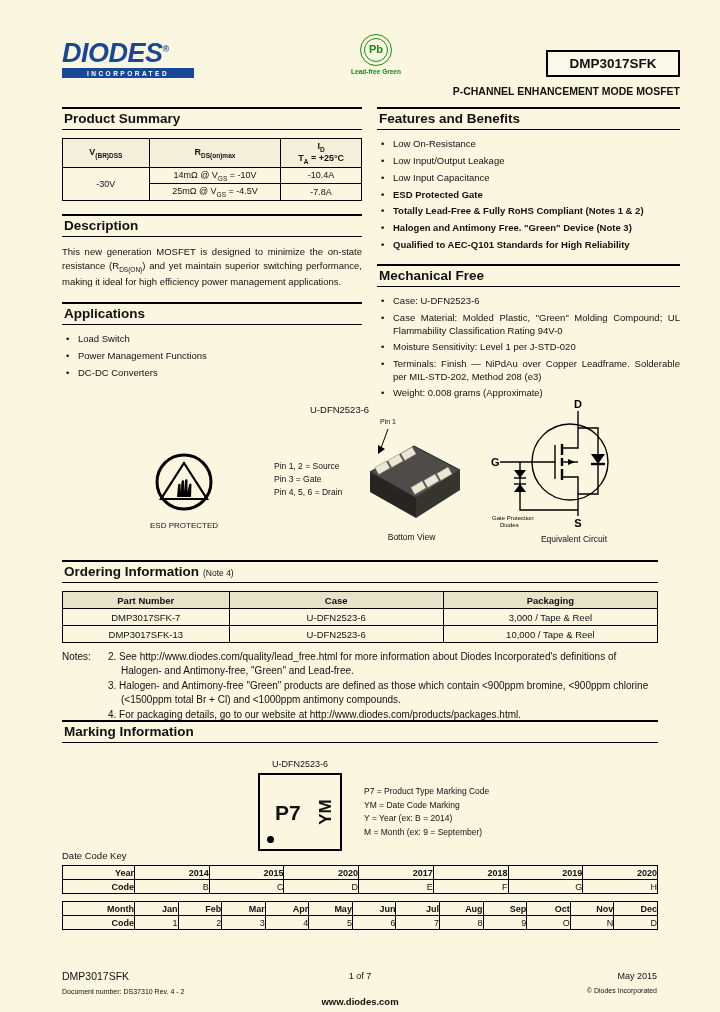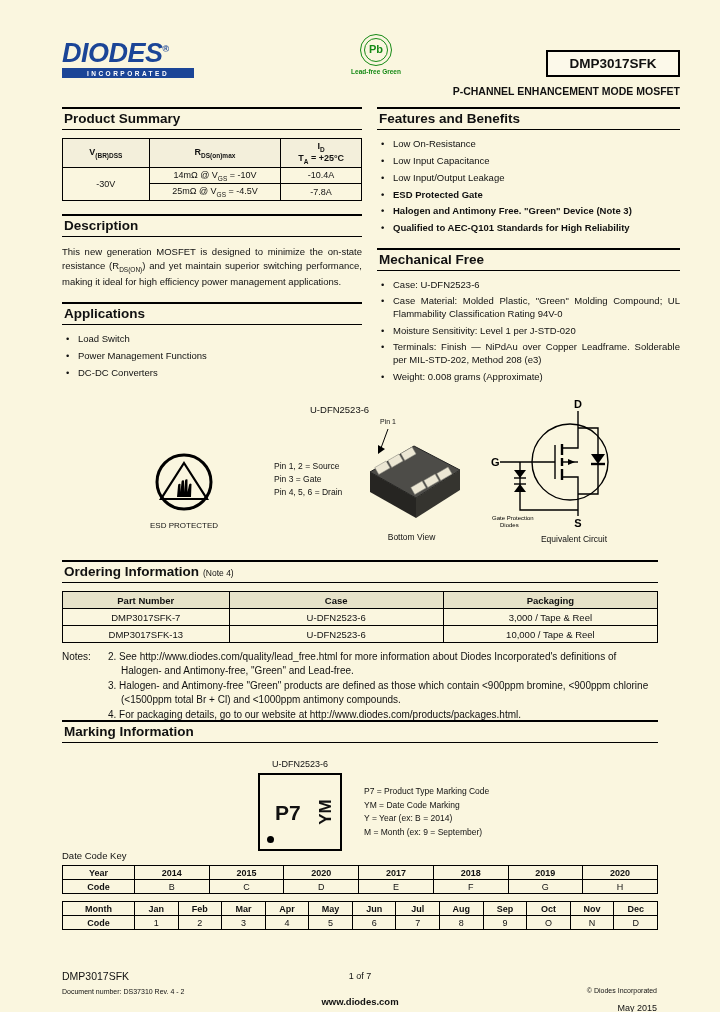--- a/index.html
+++ b/index.html
@@ -81,32 +81,32 @@
   .mark-pkg-name { left:196px; top:8px; width:84px; text-align:center; font-size:9px; }
   .mark-box { left:196px; top:22px; width:84px; height:78px; border:2px solid #000; }
   .p7 { position:absolute; left:15px; top:26px; font-size:21px; font-weight:600; }
   .ym { position:absolute; right:2px; top:50%; transform:translate(0,-50%) rotate(-90deg); font-size:17px; font-weight:600; }
   .pin-dot { position:absolute; left:7px; bottom:6px; width:7px; height:7px; border-radius:50%; background:#000; }
   .mark-legend { left:302px; top:34px; font-size:8.5px; line-height:1.6; }
 
   
   .datecode { left:62px; top:850px; width:596px; }
   .dc-title { font-size:9.5px; margin-bottom:4px; }
-  .dc-table { width:100%; border-collapse:collapse; font-size:9px; text-align:center; table-layout:fixed;border-radius:12px; }
+  .dc-table { width:100%; border-collapse:collapse; font-size:9px; text-align:right; table-layout:fixed;border-radius:12px; }
   .dc-table td { border:1px solid #000; padding:1.5px 0; }
   .dc-head td { font-weight:bold; }
   .dc-label { font-weight:bold; }
   .dc-gap { margin-top:7px; }
 
   
   .f-part { left:62px; top:970px; font-size:10.5px; }
   .f-doc  { left:62px; top:988px; font-size:7px; }
   .f-center { left:0; right:0; top:971px; text-align:center; font-size:9px; }
   .f-site { left:0; right:0; top:996px; text-align:center; font-size:9.5px; font-weight:bold; }
-  .f-date { right:63px; top:971px; font-size:9px; text-align:center;margin-top:32px; }
+  .f-date { right:63px; top:971px; font-size:9px; text-align:center; }
   .f-copy { right:63px; top:987px; font-size:7px; text-align:right; }
 </style>
 </head>
 <body>
 
 <div class="abs logo">
   <div class="logo-text"><span>DIODES</span><span class="logo-reg">®</span></div>
   <div class="logo-bar">INCORPORATED</div>
 </div>
 
@@ -158,23 +158,24 @@
     <li>Load Switch</li>
     <li>Power Management Functions</li>
     <li>DC-DC Converters</li>
   </ul>
 </div>
 
 <div class="abs col-right">
   <div class="sec-title">Features and Benefits</div>
   <ul class="blist">
     <li>Low On-Resistance</li>
+    <li>Low Input/Output Leakage</li>
     <li>Low Input Capacitance</li>
-    <li>Low Input/Output Leakage</li>
     <li class="b">ESD Protected Gate</li>
+    <li class="b">Totally Lead-Free &amp; Fully RoHS Compliant (Notes 1 &amp; 2)</li>
     <li class="b">Halogen and Antimony Free. "Green" Device (Note 3)</li>
     <li class="b">Qualified to AEC-Q101 Standards for High Reliability</li>
   </ul>
 
   <div class="sec-title mt">Mechanical Free</div>
   <ul class="blist">
     <li class="just">Case: U-DFN2523-6</li>
     <li class="just">Case Material: Molded Plastic, "Green" Molding Compound; UL Flammability Classification Rating 94V-0</li>
     <li class="just">Moisture Sensitivity: Level 1 per J-STD-020</li>
     <li class="just">Terminals: Finish — NiPdAu over Copper Leadframe. Solderable per MIL-STD-202, Method 208 (e3)</li>

